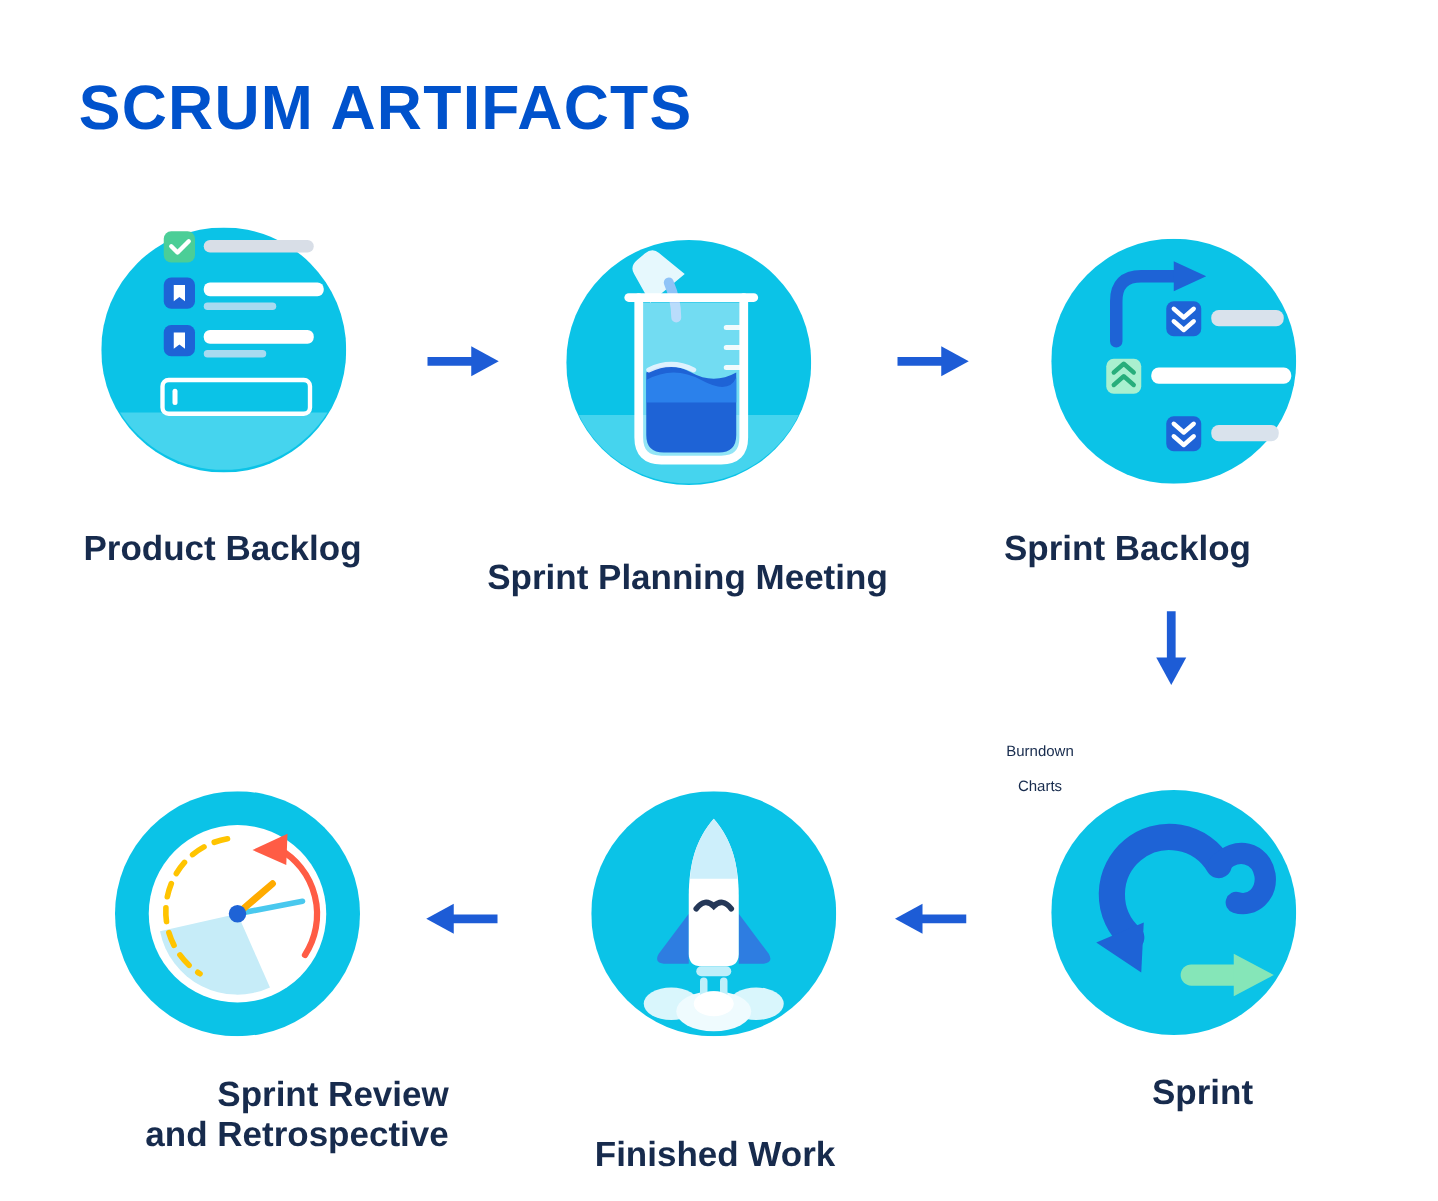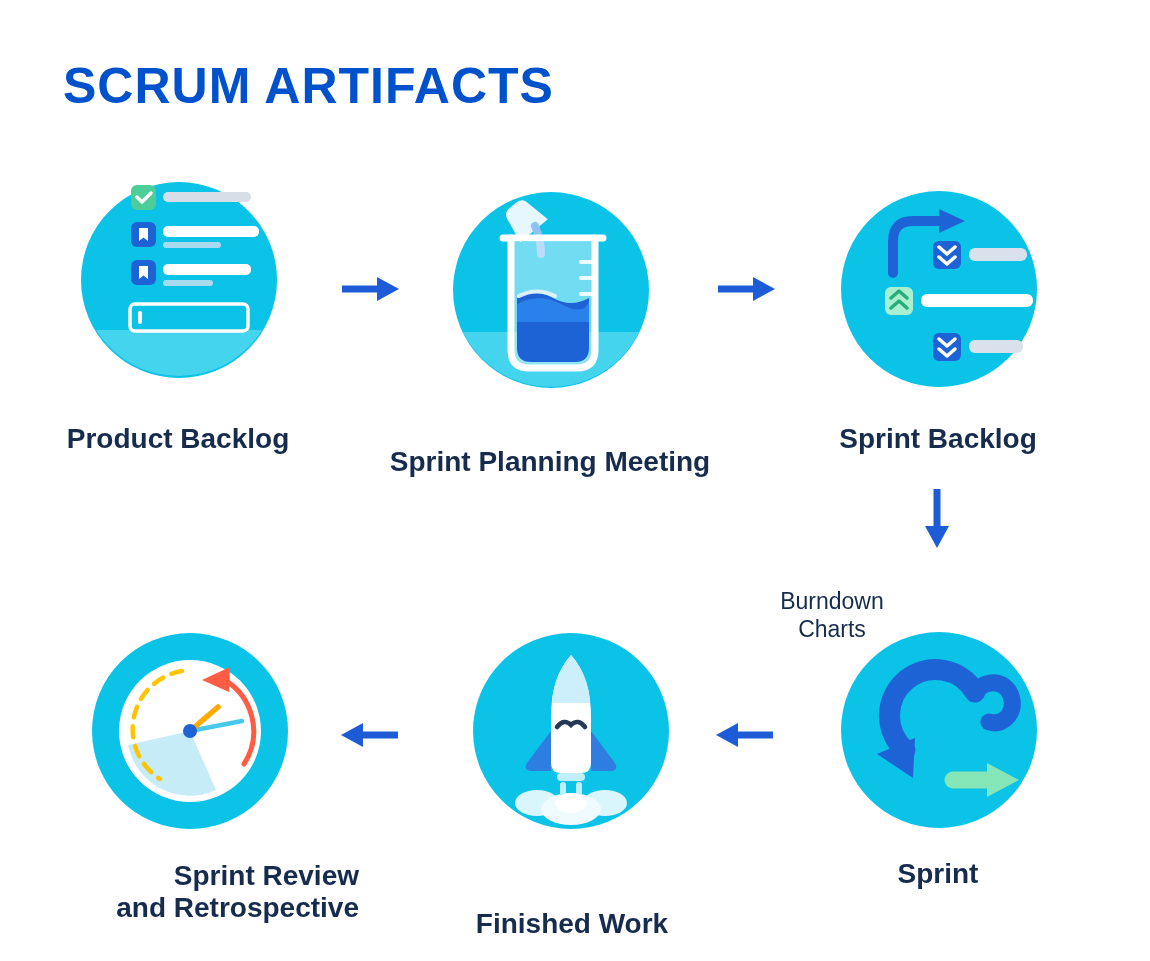--- a/index.html
+++ b/index.html
@@ -8,21 +8,21 @@
     --arrow-blue:#1D5CD6;
     --circle-cyan:#0BC3E7;
   }
   *{margin:0;padding:0;box-sizing:border-box;}
   body{background:#ffffff;font-family:"Liberation Sans",sans-serif;}
   .canvas{position:relative;width:1150px;height:961px;background:#ffffff;overflow:hidden;}
   .title{position:absolute;left:63px;top:57px;font-size:50px;font-weight:800;letter-spacing:1px;color:var(--title-blue);}
   .node{position:absolute;width:196px;height:196px;}
   .node svg{width:100%;height:100%;display:block;}
   .label{position:absolute;width:340px;text-align:center;font-size:28px;font-weight:700;color:var(--text-navy);line-height:32px;}
-  .annotation{position:absolute;width:190px;text-align:center;font-size:23px;font-weight:400;color:var(--text-navy);line-height:28px;}
+  .annotation{position:absolute;width:190px;text-align:center;font-size:12px;font-weight:400;color:var(--text-navy);line-height:28px;}
   .arrow{position:absolute;}
   .arrow svg{display:block;}
   .c-cyan{fill:var(--circle-cyan);}
   .a-stroke{stroke:var(--arrow-blue);}
   .a-fill{fill:var(--arrow-blue);}
 </style>
 </head>
 <body>
 
 <div class="canvas">
@@ -94,21 +94,21 @@
       <path d="M 98 56 l 8 7 l 8 -7 M 98 66 l 8 7 l 8 -7" stroke="#ffffff" stroke-width="3.5" fill="none" stroke-linecap="round" stroke-linejoin="round"></path>
       <rect x="128" y="57" width="58" height="13" rx="6" fill="#D9E2EC"></rect>
       <rect x="44" y="96" width="28" height="28" rx="6" fill="#A9F0CF"></rect>
       <path d="M 50 107 l 8 -7 l 8 7 M 50 117 l 8 -7 l 8 7" stroke="#27AE7B" stroke-width="3.5" fill="none" stroke-linecap="round" stroke-linejoin="round"></path>
       <rect x="80" y="103" width="112" height="13" rx="6" fill="#ffffff"></rect>
       <rect x="92" y="142" width="28" height="28" rx="6" fill="#1E63D6"></rect>
       <path d="M 98 148 l 8 7 l 8 -7 M 98 158 l 8 7 l 8 -7" stroke="#ffffff" stroke-width="3.5" fill="none" stroke-linecap="round" stroke-linejoin="round"></path>
       <rect x="128" y="149" width="54" height="13" rx="6" fill="#D9E2EC"></rect>
     </svg>
   </div>
-  <div class="label" style="left:768px;top:423px;">Sprint Backlog</div>
+  <div class="label" style="left:732px;top:423px;">Sprint Backlog</div>
 
   <div class="arrow" style="left:921px;top:486px;">
     <svg width="32" height="64" viewBox="0 0 32 64">
       <line x1="16" y1="3" x2="16" y2="42" class="a-stroke" stroke-width="7"></line>
       <polygon points="4,40 16,62 28,40" class="a-fill"></polygon>
     </svg>
   </div>
 
   <div class="annotation" style="left:737px;top:587px;">
     <div>Burndown</div>
@@ -118,21 +118,21 @@
   <div class="node" style="left:841px;top:632px;">
     <svg viewBox="0 0 196 196">
       <circle cx="98" cy="98" r="98" class="c-cyan"></circle>
       <path d="M 112 148 H 150" stroke="#85E6B8" stroke-width="17" stroke-linecap="round"></path>
       <polygon points="146,131 178,148 146,165" fill="#85E6B8"></polygon>
       <path d="M 134 60 A 46 46 0 1 0 64 118" fill="none" stroke="#1E63D6" stroke-width="21" stroke-linecap="round"></path>
       <path d="M 134 60 C 148 44 168 50 171 68 C 173 83 161 94 148 90" fill="none" stroke="#1E63D6" stroke-width="17" stroke-linecap="round"></path>
       <polygon points="74,106 36,122 72,146" fill="#1E63D6"></polygon>
     </svg>
   </div>
-  <div class="label" style="left:768px;top:858px;">Sprint</div>
+  <div class="label" style="left:792px;top:858px;">Sprint</div>
 
   <div class="arrow" style="left:714px;top:719px;">
     <svg width="62" height="32" viewBox="0 0 62 32">
       <line x1="59" y1="16" x2="22" y2="16" class="a-stroke" stroke-width="7"></line>
       <polygon points="24,4 2,16 24,28" class="a-fill"></polygon>
     </svg>
   </div>
 
   <div class="node" style="left:473px;top:633px;">
     <svg viewBox="0 0 196 196">

